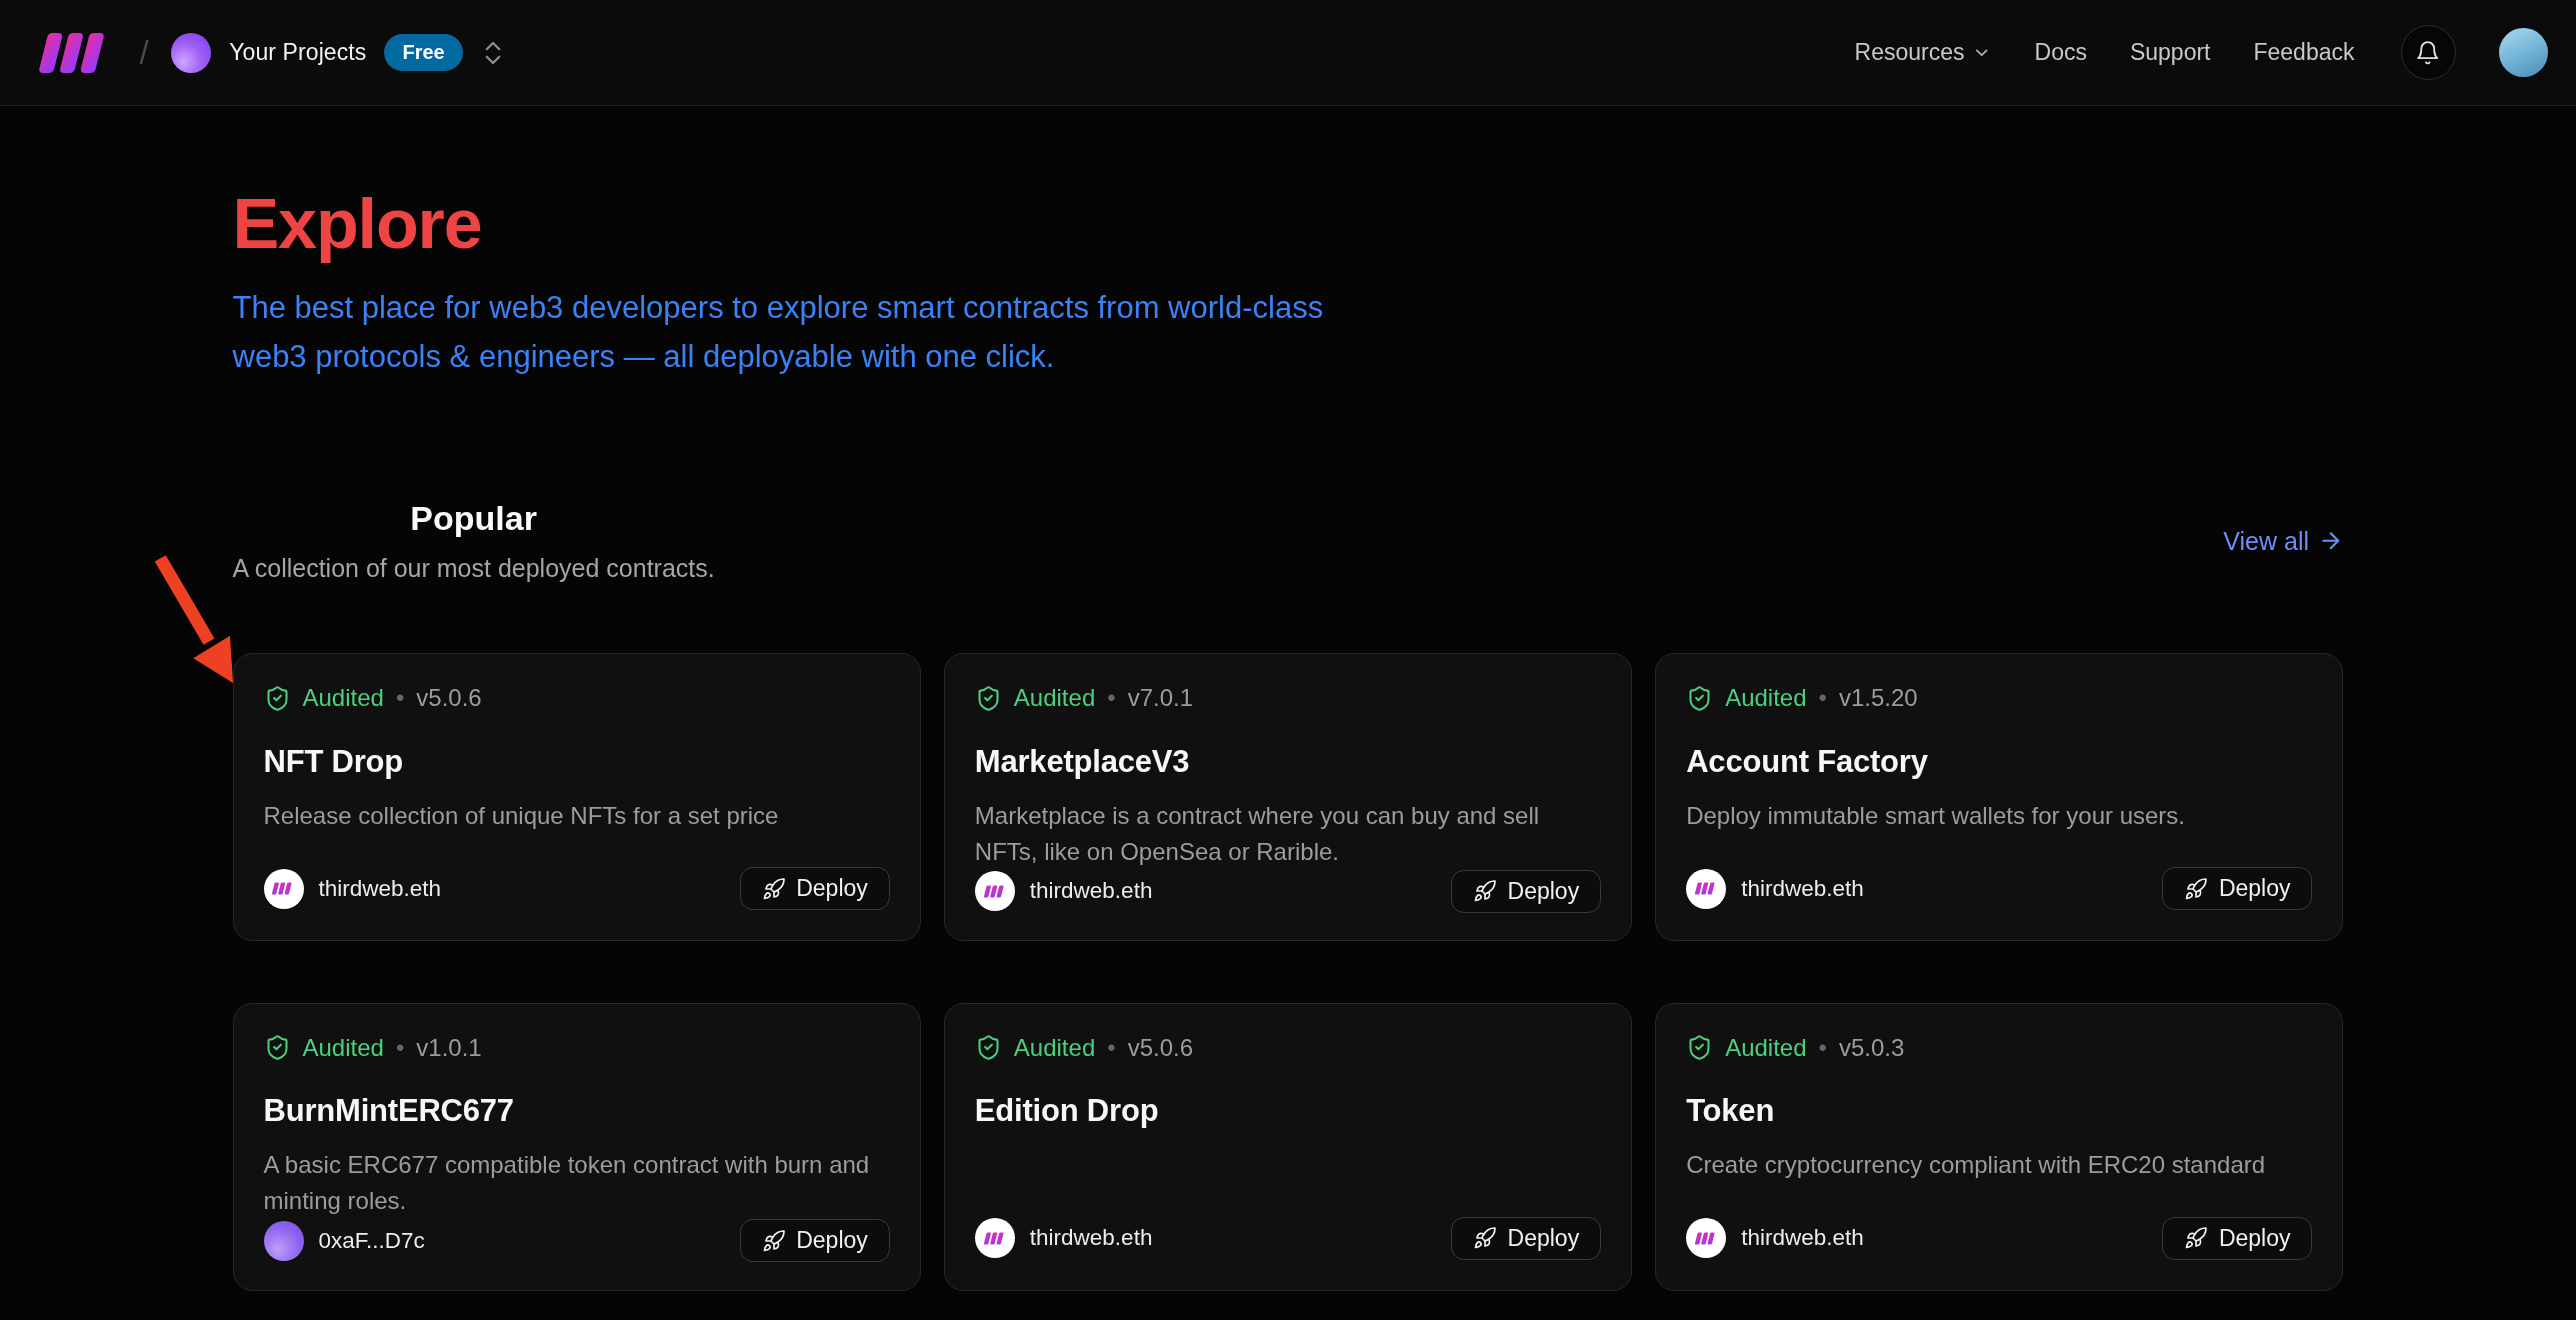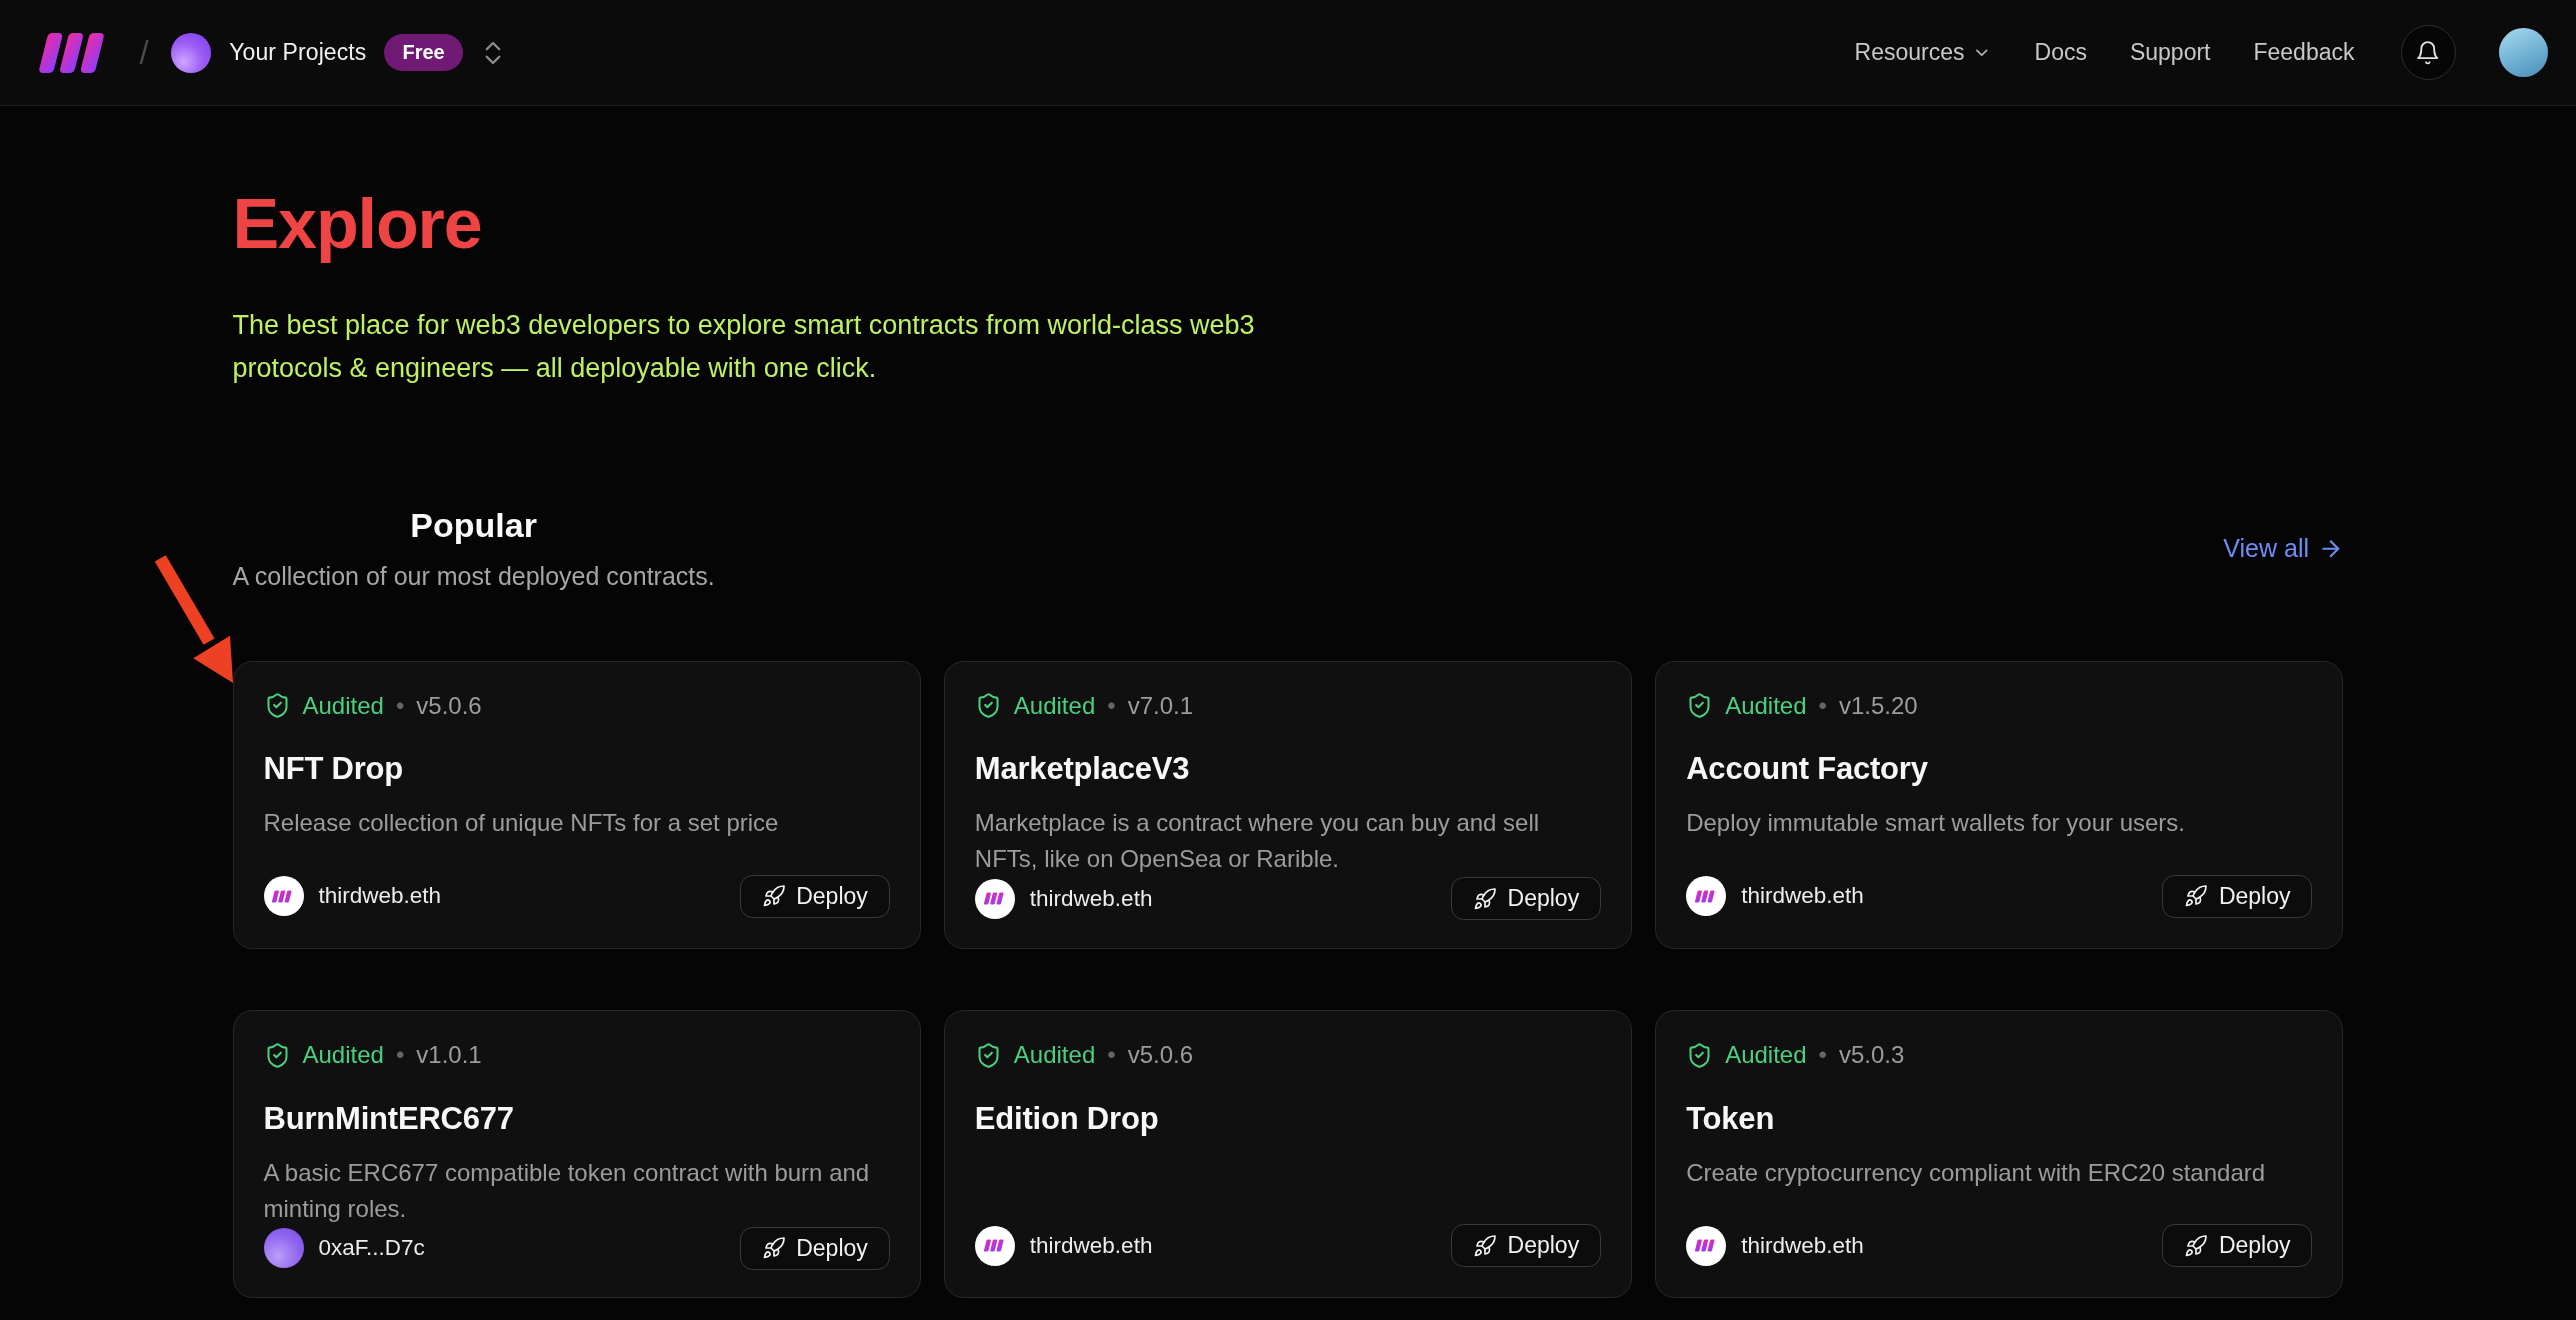--- a/index.html
+++ b/index.html
@@ -22,40 +22,40 @@
   }
   .logo { display:flex; align-items:center; }
   .slash { color:#4a4a4a; font-size:33px; font-weight:300; margin:0 22.5px 0 25.5px; }
   .proj-avatar {
     width:40px; height:40px; border-radius:50%;
     background:radial-gradient(circle at 32% 72%, #cda6ff 0%, #9d5cf5 48%, #7c3aed 100%);
     flex:0 0 auto;
   }
   .proj-name { margin-left:18px; font-size:23px; font-weight:500; color:#f2f2f2; letter-spacing:0.1px; }
   .plan-badge {
-    margin-left:18px; background:#701a75; border-radius:749px;
+    margin-left:18px; background:#0369a1; border-radius:749px;
     padding:6.7px 18px; font-size:20px; font-weight:700; color:#ffffff;
   }
   .chevrons { margin-left:15px; display:flex; align-items:center; cursor:pointer; }
   .nav-right { margin-left:auto; display:flex; align-items:center; gap:43px; }
   .nav-link { font-size:23px; color:#c9c9c9; display:flex; align-items:center; gap:7.5px; cursor:pointer; white-space:nowrap; }
   .bell-btn {
     width:55px; height:55px; border-radius:50%;
     border:0.7px solid #2d2d2d; background:#060606;
     display:flex; align-items:center; justify-content:center; cursor:pointer; margin-left:3px;
   }
   .user-avatar {
     width:49px; height:49px; border-radius:50%; cursor:pointer;
     background:linear-gradient(155deg,#a8dbee 0%, #6fb1d4 55%, #4b8cb5 100%);
   }
 
   
   .main { width:2111px; margin:0 auto; }
   .hero-title { margin-top:78px; font-size:70px; font-weight:700; letter-spacing:-1.1px; color:#ef4444; }
-  .hero-sub { margin-top:40px; font-size:27px; line-height:1.58; color:#bef264; max-width:1132px; }
+  .hero-sub { margin-top:20px; font-size:31px; line-height:1.58; color:#3b82f6; max-width:1132px; }
 
   .popular-head { margin-top:117px; display:flex; align-items:center; justify-content:space-between;text-align:center; }
   .popular-title { font-size:34px; font-weight:700; color:#fafafa; }
   .popular-sub { margin-top:16.5px; font-size:25px; color:#a6a6a6; }
   .view-all { display:flex; align-items:center; gap:9px; color:#6e8ef5; font-size:25px; font-weight:500; cursor:pointer; }
 
   .grid { margin-top:34px; display:grid; grid-template-columns:repeat(3,1fr); gap:25.5px 23px; padding-bottom:45px; }
   .card {
     height:288px; background:#101010;
     border:0.7px solid #282828; border-radius:19.5px;

